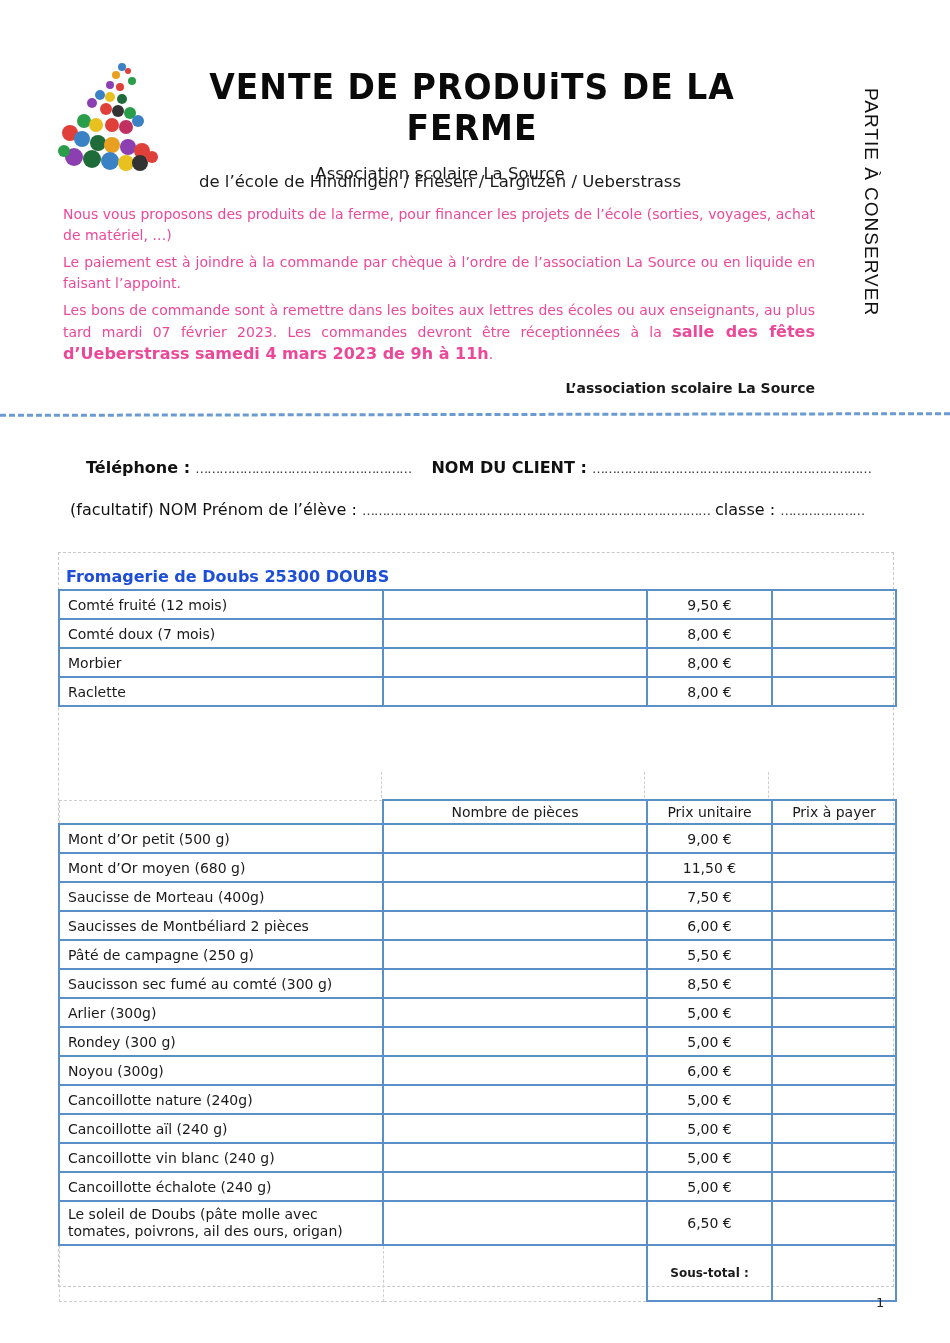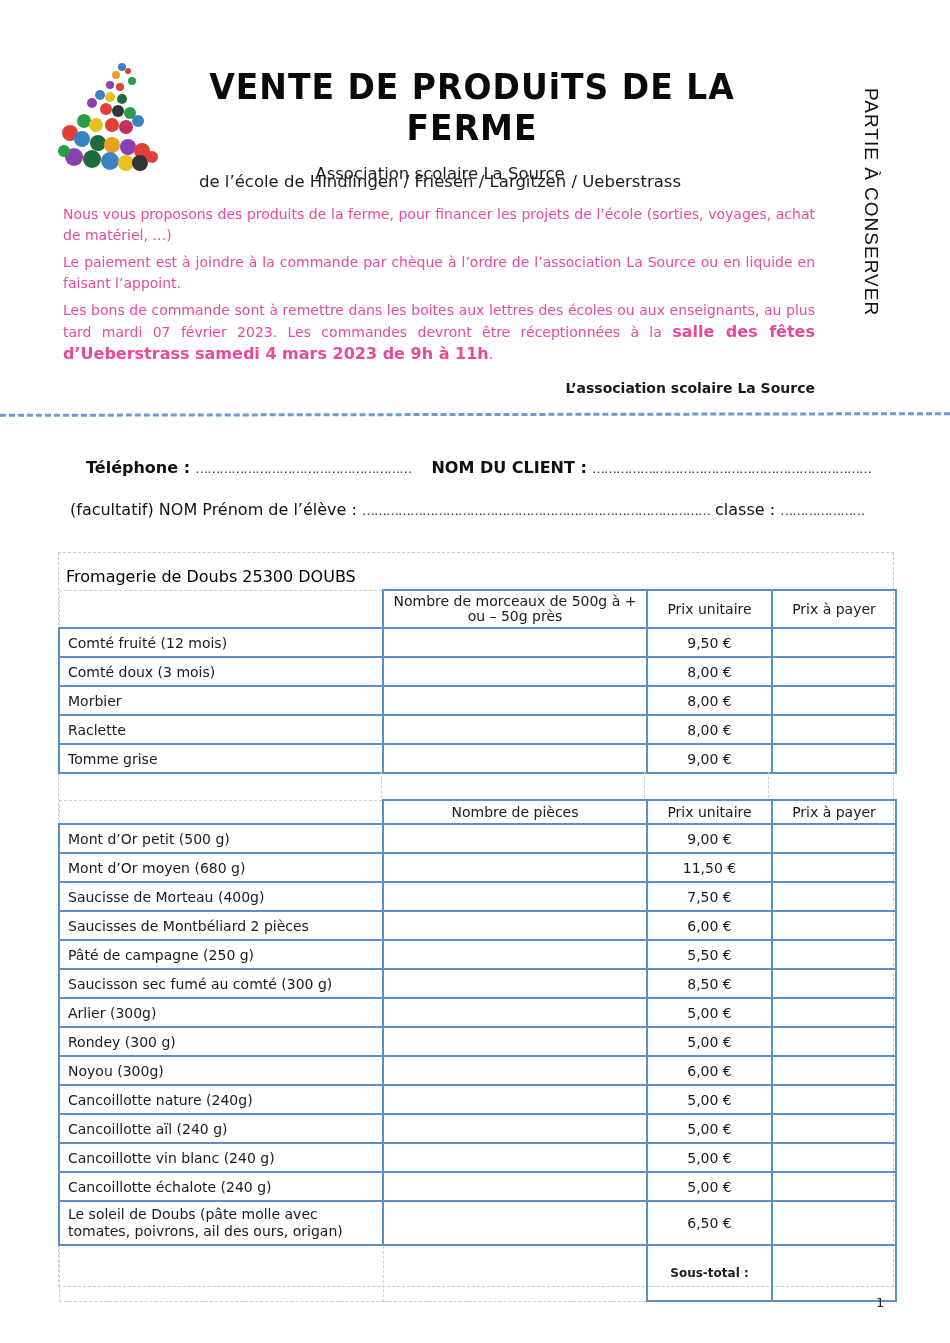--- a/index.html
+++ b/index.html
@@ -34,21 +34,21 @@
 
   .field-row { left: 70px; font-size: 16px; color: #111; white-space: nowrap; }
   #row-phone { top: 458px; margin-left: 16px; }
   #row-student { top: 500px; }
   .field-row .strong { font-weight: bold; }
   .dots { letter-spacing: -1px; color: #333; font-size: 13px; }
 
   
   #order-area { left: 58px; top: 552px; width: 834px; height: 733px;
                 border: 1px dashed #c8c8c8; }
-  #supplier { left: 66px; top: 567px; font-size: 16px; color: #000000; }
+  #supplier { left: 66px; top: 567px; font-size: 16px; color: #1d4ed8; font-weight: bold; }
 
   table.order { position: absolute; border-collapse: collapse; font-size: 14px; color: #1a1a1a; }
   table.order td { border: 2px solid #5b8fc7; padding: 0 8px; height: 27px; }
   table.order td.ghost { border: 1px dashed #cfcfcf; }
   table.order td.name { width: 306px; text-align: left; border-radius: 11px; }
   table.order td.qty { width: 246px; text-align: center; }
   table.order td.price { width: 107px; text-align: center; }
   table.order td.pay { width: 106px; text-align: center; }
   table.order tr.head td { font-size: 14px; line-height: 15px; }
   #table-cheese { left: 58px; top: 589px; }
@@ -128,54 +128,42 @@
   <span class="dots">……………………………………………………………………………</span>
   <span>classe :</span>
   <span class="dots">…………………</span>
 </div>
 
 <div id="order-area" class="abs"></div>
 <div id="supplier" class="abs">Fromagerie de Doubs 25300 DOUBS</div>
 
 <table id="table-cheese" class="order">
   <tbody>
-      <tr class="head">
-    <td class="name ghost"></td>
-    <td class="qty">Nombre de morceaux de 500g à + ou – 50g près</td>
-    <td class="price">Prix unitaire</td>
-    <td class="pay">Prix à payer</td>
-  </tr>
   <tr>
         <td class="name">Comté fruité (12 mois)</td>
         <td class="qty"></td>
         <td class="price">9,50 €</td>
         <td class="pay"></td>
       </tr>
   <tr>
-        <td class="name">Comté doux (3 mois)</td>
+        <td class="name">Comté doux (7 mois)</td>
         <td class="qty"></td>
         <td class="price">8,00 €</td>
         <td class="pay"></td>
       </tr>
   <tr>
         <td class="name">Morbier</td>
         <td class="qty"></td>
         <td class="price">8,00 €</td>
         <td class="pay"></td>
       </tr>
   <tr>
         <td class="name">Raclette</td>
         <td class="qty"></td>
         <td class="price">8,00 €</td>
-        <td class="pay"></td>
-      </tr>
-  <tr>
-        <td class="name">Tomme grise</td>
-        <td class="qty"></td>
-        <td class="price">9,00 €</td>
         <td class="pay"></td>
       </tr>
 </tbody>
   </table>
 
 <div id="spacer-row" class="abs">
   <div style="left:323px"></div>
   <div style="left:586px"></div>
   <div style="left:710px"></div>
 </div>

